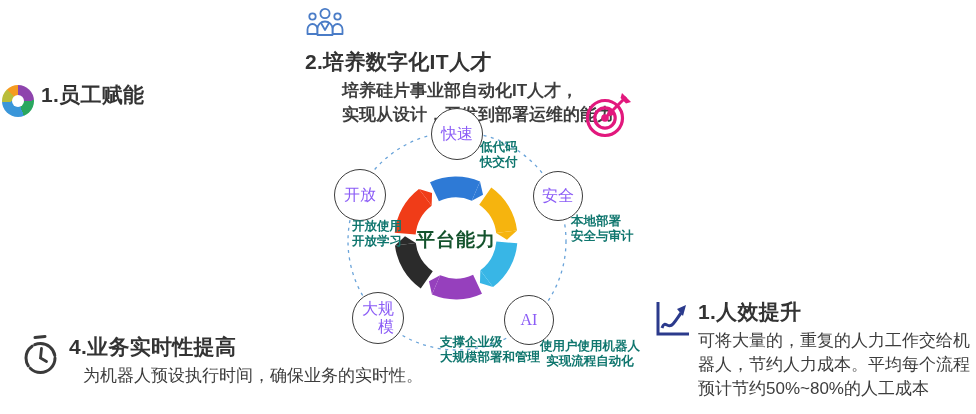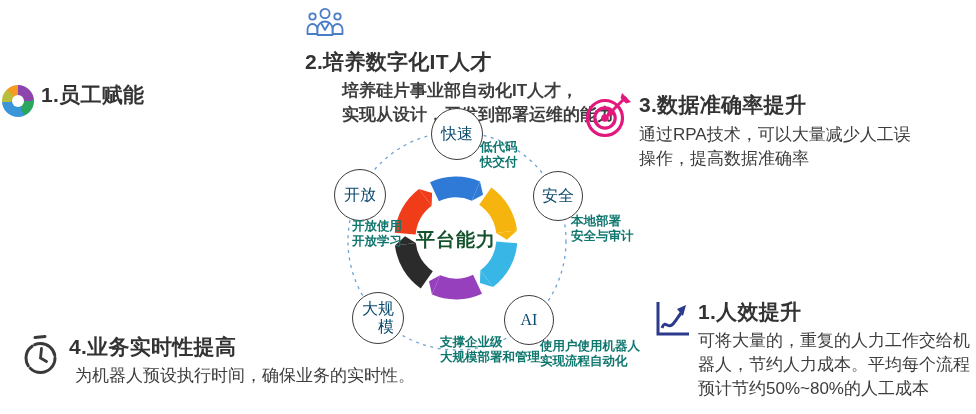--- a/index.html
+++ b/index.html
@@ -6,48 +6,48 @@
   body{width:976px;height:414px;font-family:"Liberation Sans",sans-serif;overflow:hidden;}
   .stage{position:relative;width:976px;height:414px;background:#fff;}
 
   
   .section{position:absolute;display:flex;align-items:flex-start;gap:7px;}
   .section h2{margin:0;font-size:21px;line-height:1.2;font-weight:bold;color:#333;letter-spacing:.3px;}
   .section p{margin:5px 0 0;font-size:17px;line-height:24px;color:#3d3d3d;white-space:pre-line;}
   .s1{left:2px;top:82px;}   .s1 p{line-height:26px;margin-top:4px;}
   .s2{left:305px;top:6px;flex-direction:column;}  .s2 p{margin-left:37px;font-weight:bold;}
   .s3{left:584px;top:92px;} .s3 p{margin-top:6px;}
-  .s4{left:20px;top:334px;} .s4 p{margin-left:6px;}
+  .s4{left:20px;top:334px;} .s4 p{margin-left:14px;}
   .s5{left:653px;top:299px;}
 
   
   .icon{display:inline-block;flex:0 0 auto;}
   .pinwheel{width:32px;height:32px;border-radius:50%;margin-top:3px;position:relative;
     background:conic-gradient(#8e44ad 0 88deg,#2aa75f 88deg 158deg,#3a96d9 158deg 266deg,#b9bd3a 266deg 316deg,#f59b20 316deg 360deg);}
   .pinwheel::after{content:"";position:absolute;inset:10px;background:#fff;border-radius:50%;}
 
   
   #platform-svg{position:absolute;left:307px;top:90px;}
   .center-label{position:absolute;left:396px;top:227px;width:120px;text-align:center;
     font-size:19px;font-weight:bold;color:#1a2d90;letter-spacing:1px;}
 
   .sat-circle{position:absolute;background:#fff;border:1.4px solid #3c3c3c;border-radius:50%;
     display:flex;align-items:center;justify-content:center;text-align:center;
-    font-family:"Liberation Serif",serif;font-size:16px;color:#0c4a6e;line-height:1.1;white-space:pre-line;z-index:3;}
+    font-family:"Liberation Serif",serif;font-size:16px;color:#8b5cf6;line-height:1.1;white-space:pre-line;z-index:3;}
   .c-fast  {left:431px;top:108px;width:50px;height:50px;}
   .c-secure{left:533px;top:171px;width:48px;height:48px;}
   .c-ai    {left:504px;top:295px;width:48px;height:48px;}
   .c-scale {left:352px;top:292px;width:50px;height:50px;text-align:right;}
   .c-open  {left:334px;top:169px;width:50px;height:50px;}
 
   .sat-caption{position:absolute;font-size:12.5px;font-weight:bold;color:#0f766e;line-height:15px;
     white-space:pre-line;z-index:4;}
   .cap-fast  {left:480px;top:140px;}
   .cap-secure{left:571px;top:214px;}
-  .cap-ai    {left:540px;top:339px;}
+  .cap-ai    {left:540px;top:339px;text-align:center;}
   .cap-scale {left:396px;top:335px;margin-left:44px;}
   .cap-open  {left:352px;top:219px;text-align:right;}
 </style>
 </head>
 <body>
 
 <div class="stage">
 
   <div class="section s1">
     <span class="icon pinwheel"></span>
@@ -83,25 +83,20 @@
         <g stroke="#e2187d" fill="none" stroke-width="3.2">
           <circle cx="21" cy="26" r="17.5"></circle>
           <circle cx="21" cy="26" r="10.2"></circle>
         </g>
         <circle cx="21" cy="26" r="3.8" fill="#e2187d"></circle>
         <line x1="26" y1="21" x2="42" y2="5" stroke="#e2187d" stroke-width="3"></line>
         <polygon points="21.5,25.5 31,22.5 25,16.5" fill="#e2187d"></polygon>
         <polygon points="38,1 47,10 42,11.5 36.5,6" fill="#e2187d"></polygon>
       </svg>
     </span>
-    <div>
-      <h2>3.数据准确率提升</h2>
-      <p>通过RPA技术，可以大量减少人工误
-操作，提高数据准确率</p>
-    </div>
   </div>
 
   <div class="section s4">
     <span class="icon">
       <svg width="42" height="42" viewBox="0 0 42 42">
         <g stroke="#3a3a3a" fill="none" stroke-width="3" stroke-linecap="round">
           <line x1="15" y1="3.5" x2="25" y2="2.5"></line>
           <circle cx="20.5" cy="24" r="14.5" stroke-dasharray="34 3 22 3 26 3"></circle>
           <path d="M21.5,14.5 L20.5,24 L26.5,27.5" stroke-width="2.8"></path>
         </g>

